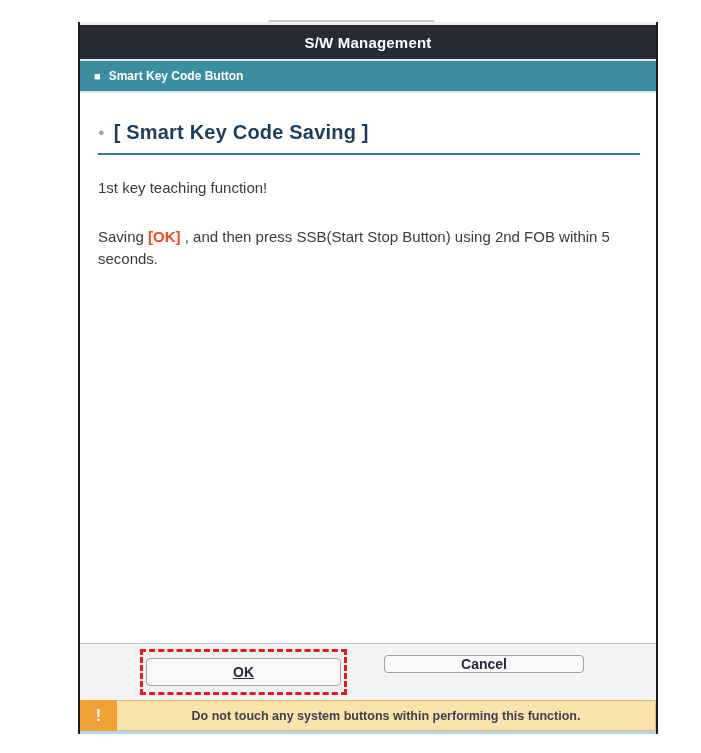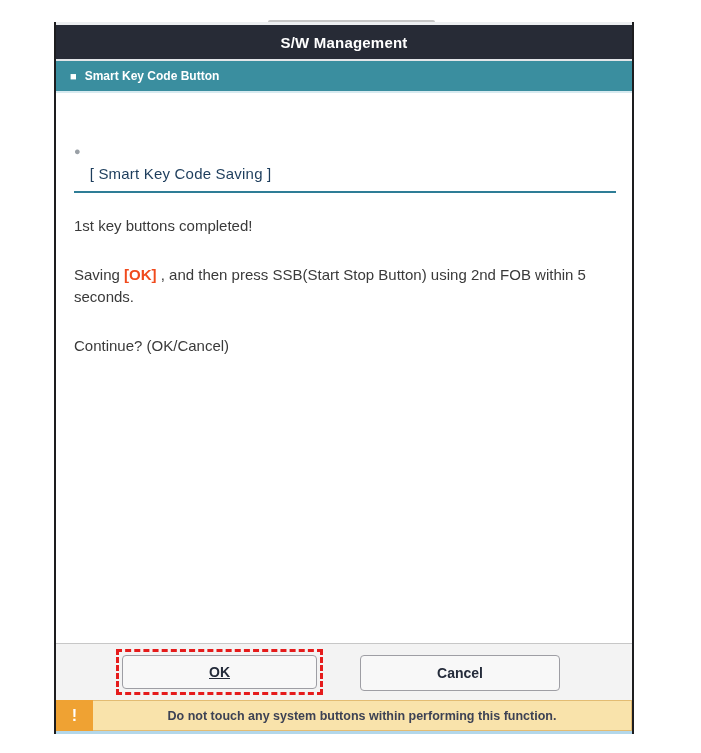--- a/index.html
+++ b/index.html
@@ -2,54 +2,54 @@
 <html><head>
 <meta charset="utf-8">
 <style>
   * { margin:0; padding:0; box-sizing:border-box; }
   html,body { width:701px; height:753px; background:#ffffff; font-family:"Liberation Sans", sans-serif; overflow:hidden; }
   .canvas { position:relative; width:701px; height:753px; background:#ffffff; }
 
   .top-handle { position:absolute; left:268px; top:20px; width:167px; height:4px;
     background:#c6c6c6; border-radius:2px; }
 
-  .dialog { position:absolute; left:54px; top:22px; width:580px; height:712px;
+  .dialog { position:absolute; left:78px; top:22px; width:580px; height:712px;
     border-left:2px solid #1d1d1f; border-right:2px solid #1d1d1f;
     display:flex; flex-direction:column; background:#15803d; }
 
   .pre-strip { height:3px; background:#edeff1; }
 
   .titlebar { height:34px; background:#272b36; color:#ffffff; font-weight:bold;
     font-size:15px; display:flex; align-items:center; justify-content:center; letter-spacing:.2px; }
 
   .title-sep { height:2px; background:#e2e5e8; }
 
   .funcbar { height:30px; background:#3a8e9f; color:#ffffff; display:flex; align-items:center;
     padding-left:14px; font-size:12px; font-weight:bold; }
   .funcbar .sq { font-size:11px; margin-right:8px; line-height:1; }
   .funcbar-underline { height:2px; background:#d7eaf0; }
 
   .content { flex:1 1 auto; background:#ffffff; padding:28px 16px 0 18px; overflow:hidden; }
 
   .heading-row { display:flex; align-items:center; border-bottom:2px solid #2e7d96; padding-bottom:9px; }
   .heading-bullet { color:#9aa0a6; font-size:11px; margin-right:9px; line-height:1; }
-  .heading-text { color:#1d3d5c; font-weight:normal; font-size:15px; letter-spacing:.2px;margin-top:44px; }
+  .heading-text { color:#1d3d5c; font-weight:bold; font-size:20px; letter-spacing:.2px; }
 
   .para { color:#3a3a3a; font-size:15px; line-height:1.5; margin-top:26px; max-width:545px; }
   .para.first { margin-top:22px; }
   .hl { color:#f04a1d; font-weight:bold; }
 
   .footer { height:57px; background:#f3f3f3; border-top:1px solid #c7c7c7; position:relative; }
   .btn { background:#f8f8f8; border:1px solid #9e9ea4; border-radius:4px;
     color:#242b3a; font-weight:bold; font-size:14px; font-family:"Liberation Sans", sans-serif;
     display:flex; align-items:center; justify-content:center; cursor:pointer; }
   .ok-annot { position:absolute; left:60px; top:5px; width:207px; height:46px;
     border:3px dashed #e51b1b; display:flex; align-items:center; justify-content:center; }
-  .ok-btn { width:195px; height:34px;text-decoration:underline; }
-  .cancel-btn { position:absolute; left:304px; top:11px; width:200px; height:36px;text-align:center; }
+  .ok-btn { width:195px; height:28px;text-decoration:underline; }
+  .cancel-btn { position:absolute; left:304px; top:11px; width:200px; height:18px;text-align:center; }
 
   .warnbar { height:31px; display:flex; }
   .warn-icon { width:37px; background:#efa233; color:#ffffff; font-weight:bold; font-size:16px;
     display:flex; align-items:center; justify-content:center; }
   .warn-msg { flex:1; background:#f9e3ab; border:1px solid #e3bc72; border-left:none;
     color:#3d4254; font-weight:bold; font-size:12.5px;
     display:flex; align-items:center; justify-content:center; }
 
   .blue-line { height:3px; background:#b3d7ea; }
 </style>
@@ -76,26 +76,25 @@
     </div>
     <div class="funcbar-underline"></div>
 
     <div class="content">
 
       <div class="heading-row">
         <span class="heading-bullet">●</span>
         <span class="heading-text">[ Smart Key Code Saving ]</span>
       </div>
 
-      <div class="para first">1st key buttons completed!</div>
+      <div class="para first">1st key teaching function!</div>
 
       <div class="para"><span>Saving </span><span class="hl">[OK]</span><span> , and then press SSB(Start Stop Button) using 2nd FOB within 5 seconds.</span></div>
 
 
-      <div class="para">Continue? (OK/Cancel)</div>
 
     </div>
 
     <div class="footer">
       <div class="ok-annot">
         <button class="btn ok-btn">OK</button>
       </div>
       <button class="btn cancel-btn">Cancel</button>
     </div>
 

